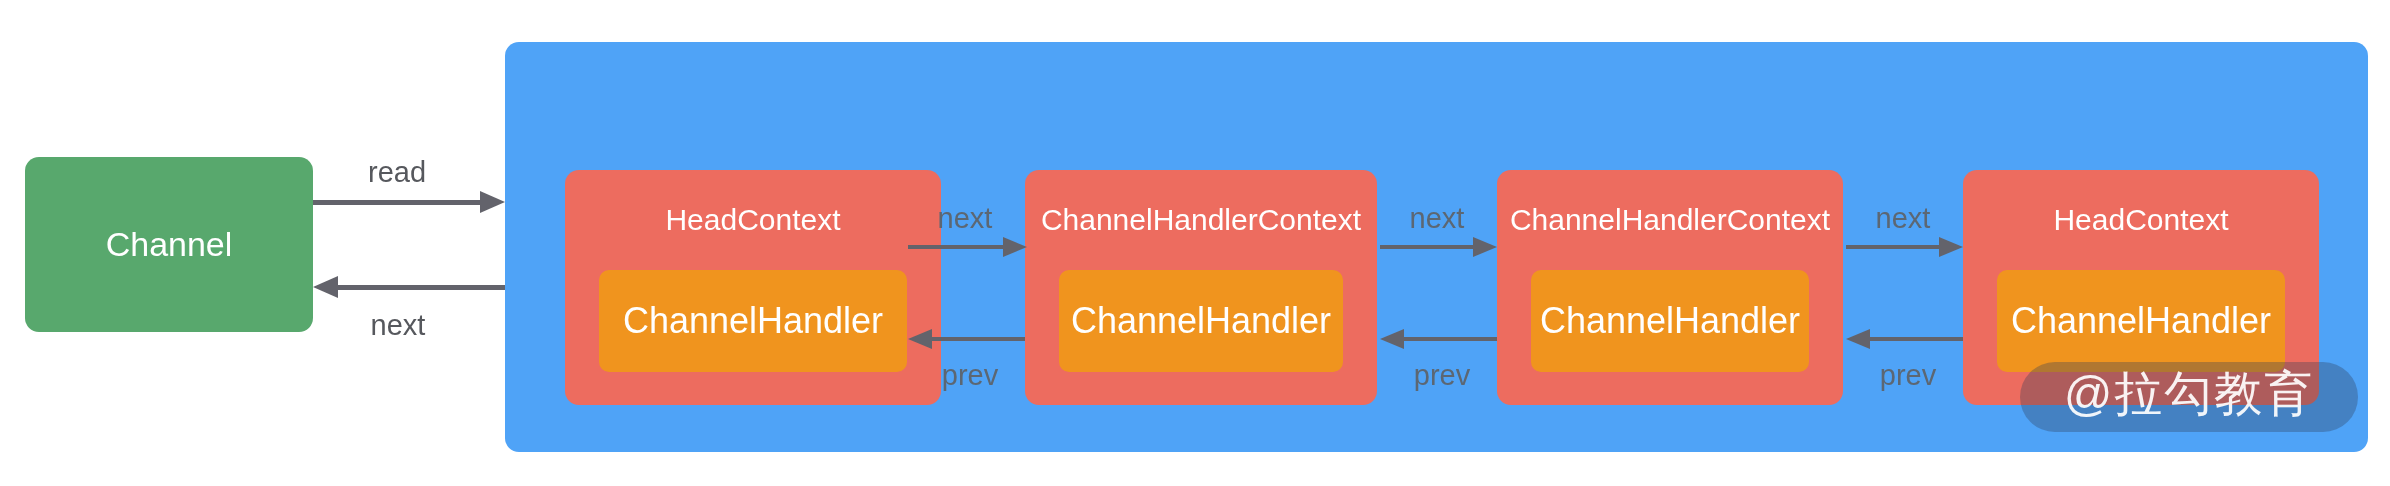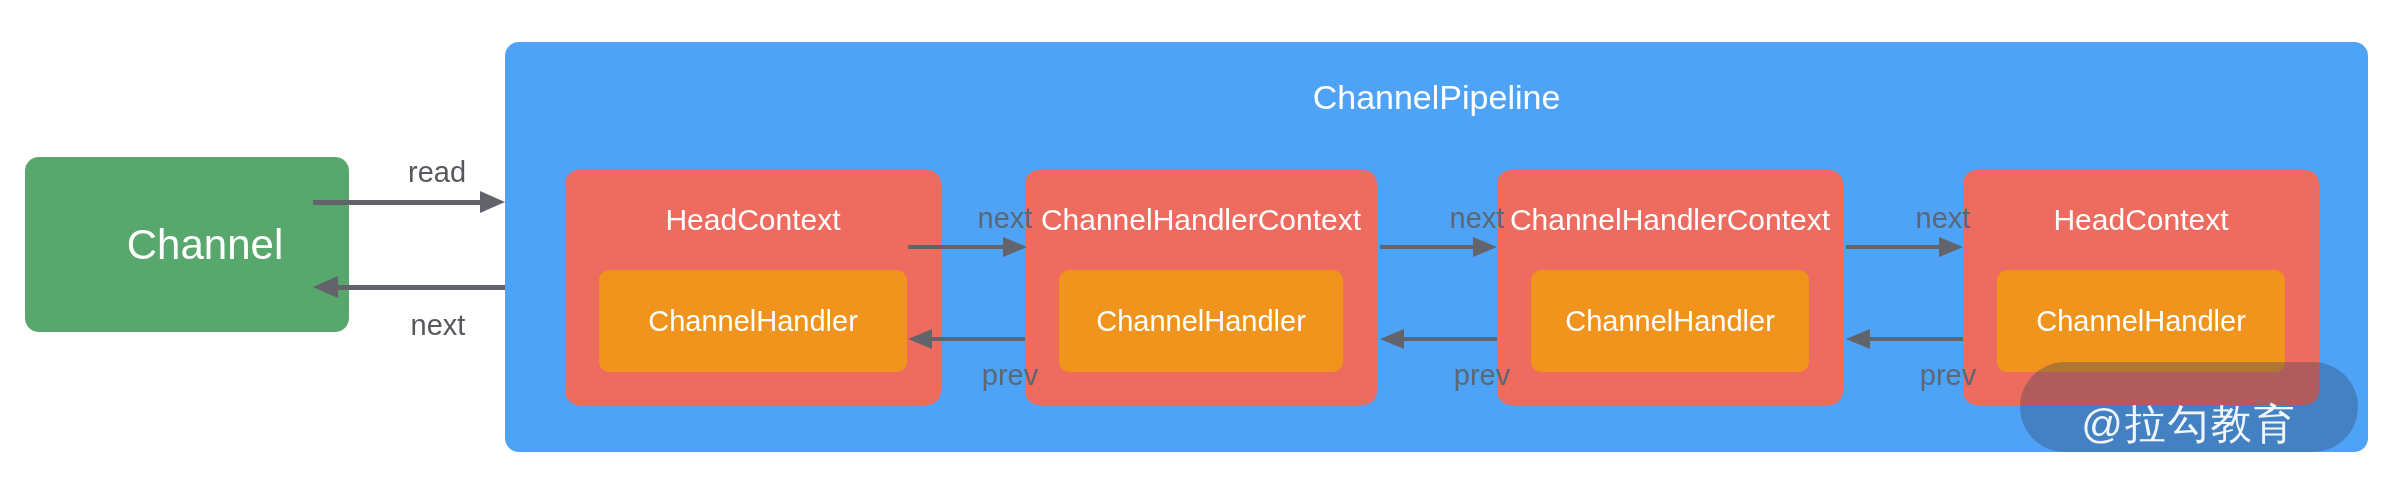--- a/index.html
+++ b/index.html
@@ -18,21 +18,21 @@
     width:2390px;height:486px;
     background:#fff;
     font-family:"Liberation Sans","DejaVu Sans",sans-serif;
     overflow:hidden;
   }
   
   .channel-box{
     position:absolute;left:25px;top:157px;width:288px;height:175px;
     background:var(--channel-bg);border-radius:14px;
     display:flex;align-items:center;justify-content:center;
-    color:var(--text-light);font-size:42px;padding-left:36px;
+    color:var(--text-light);font-size:34px;
   }
   
   .pipeline{
     position:absolute;left:505px;top:42px;width:1863px;height:410px;
     background:var(--pipeline-bg);border-radius:14px;
   }
   .pipeline-title{
     position:absolute;top:36px;left:0;width:100%;
     text-align:center;color:var(--text-light);font-size:34px;
   }
@@ -47,21 +47,21 @@
   .ctx-4{left:1458px;width:356px;}
   .ctx-title{
     position:absolute;top:0;left:0;width:100%;height:100px;
     display:flex;align-items:center;justify-content:center;
     color:var(--text-light);font-size:30px;white-space:nowrap;
   }
   .handler{
     position:absolute;left:34px;right:34px;top:100px;height:102px;
     background:var(--handler-bg);border-radius:10px;
     display:flex;align-items:center;justify-content:center;
-    color:var(--text-light);font-size:29px;
+    color:var(--text-light);font-size:36px;
   }
   
   .shaft{position:absolute;background:var(--arrow);}
   .head-r{position:absolute;width:0;height:0;border-style:solid;border-color:transparent;border-left-color:var(--arrow);}
   .head-l{position:absolute;width:0;height:0;border-style:solid;border-color:transparent;border-right-color:var(--arrow);}
   
   .shaft-rw{height:5px;}
   .head-rw-r{border-width:11px 0 11px 25px;}
   .head-rw-l{border-width:11px 25px 11px 0;}
   #read-shaft{left:313px;top:200px;width:170px;}
@@ -74,38 +74,38 @@
   .head-np-l{border-width:10px 24px 10px 0;}
   #next1-shaft{left:908px;top:245px;width:97px;}  #next1-head{left:1003px;top:237px;}
   #next2-shaft{left:1380px;top:245px;width:95px;} #next2-head{left:1473px;top:237px;}
   #next3-shaft{left:1846px;top:245px;width:95px;} #next3-head{left:1939px;top:237px;}
   #prev1-head{left:908px;top:329px;}  #prev1-shaft{left:930px;top:337px;width:95px;}
   #prev2-head{left:1380px;top:329px;} #prev2-shaft{left:1402px;top:337px;width:95px;}
   #prev3-head{left:1846px;top:329px;} #prev3-shaft{left:1868px;top:337px;width:95px;}
   
   .edge-label{
     position:absolute;transform:translateX(-50%);
-    font-size:29px;white-space:nowrap;margin-left:40px;
+    font-size:29px;white-space:nowrap;
   }
   .lbl-dark{color:var(--label-dark);}
   .lbl-muted{color:var(--label-muted);}
   #read-label{left:397px;top:156px;}
   #write-label{left:398px;top:309px;}
   #next1-label{left:965px;top:202px;}
   #next2-label{left:1437px;top:202px;}
   #next3-label{left:1903px;top:202px;}
   #prev1-label{left:970px;top:359px;}
   #prev2-label{left:1442px;top:359px;}
   #prev3-label{left:1908px;top:359px;}
   
   .watermark{
-    position:absolute;left:2020px;top:362px;width:338px;height:90px;
+    position:absolute;left:2020px;top:362px;width:338px;height:70px;
     border-radius:45px;background:rgba(47,62,88,0.33);
-    display:flex;align-items:flex-end;justify-content:center;
-    color:rgba(255,255,255,0.92);font-size:41px;letter-spacing:2px;
+    display:flex;align-items:flex-start;justify-content:center;
+    color:rgba(255,255,255,0.92);font-size:48px;letter-spacing:2px;
     z-index:5;
   }
 </style>
 </head>
 <body>
 
 <div class="stage">
 
   <div class="channel-box">
     <span>Channel</span>
@@ -113,21 +113,20 @@
 
   <div class="shaft shaft-rw" id="read-shaft"></div>
   <div class="head-r head-rw-r" id="read-head"></div>
   <div class="edge-label lbl-dark" id="read-label">read</div>
 
   <div class="head-l head-rw-l" id="write-head"></div>
   <div class="shaft shaft-rw" id="write-shaft"></div>
   <div class="edge-label lbl-dark" id="write-label">next</div>
 
   <div class="pipeline">
-    <div class="pipeline-title">ChannelPipeline</div>
 
     <div class="ctx ctx-1">
       <div class="ctx-title">HeadContext</div>
       <div class="handler">
         <span>ChannelHandler</span>
       </div>
     </div>
 
     <div class="ctx ctx-2">
       <div class="ctx-title">ChannelHandlerContext</div>

